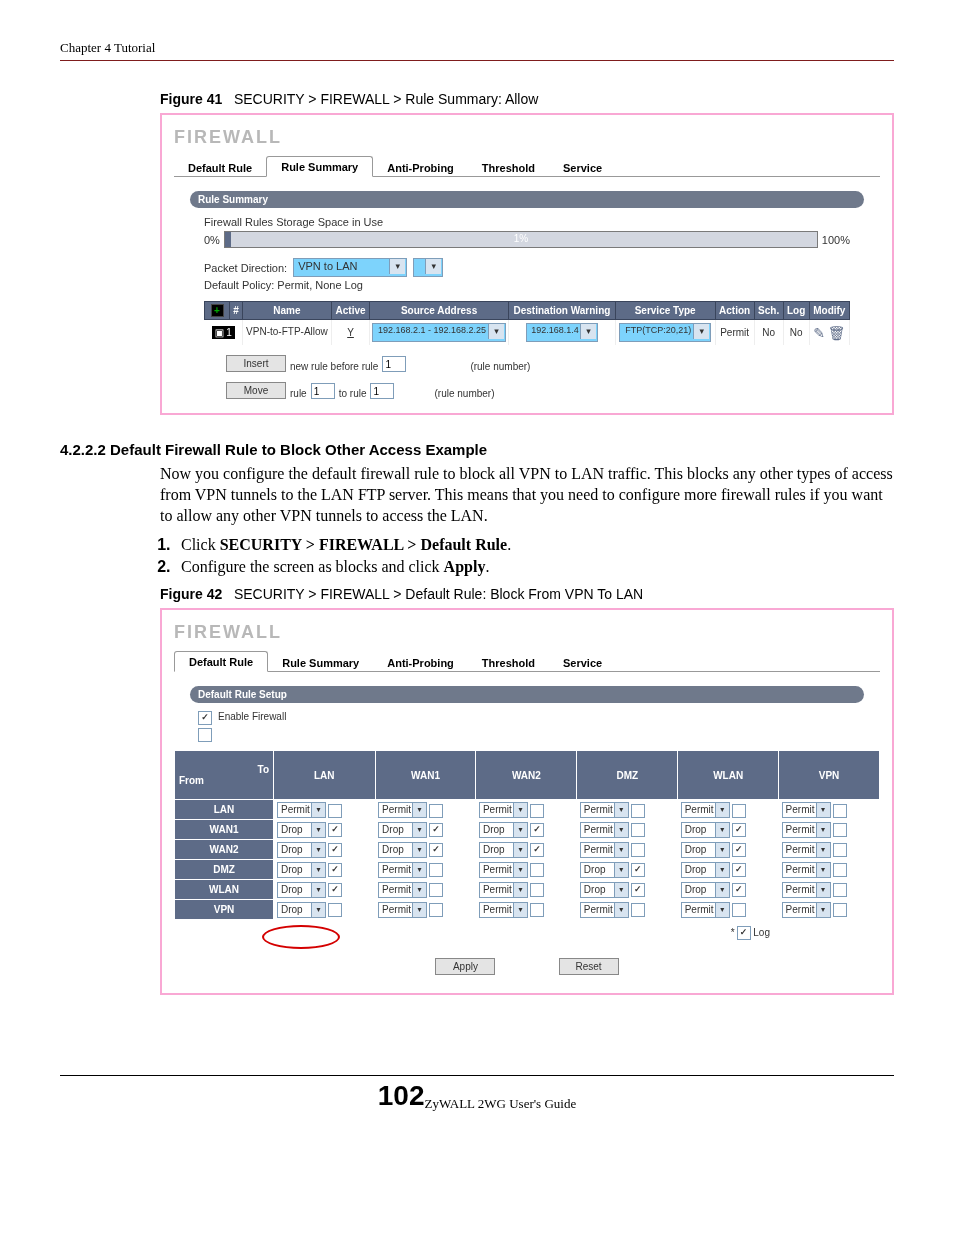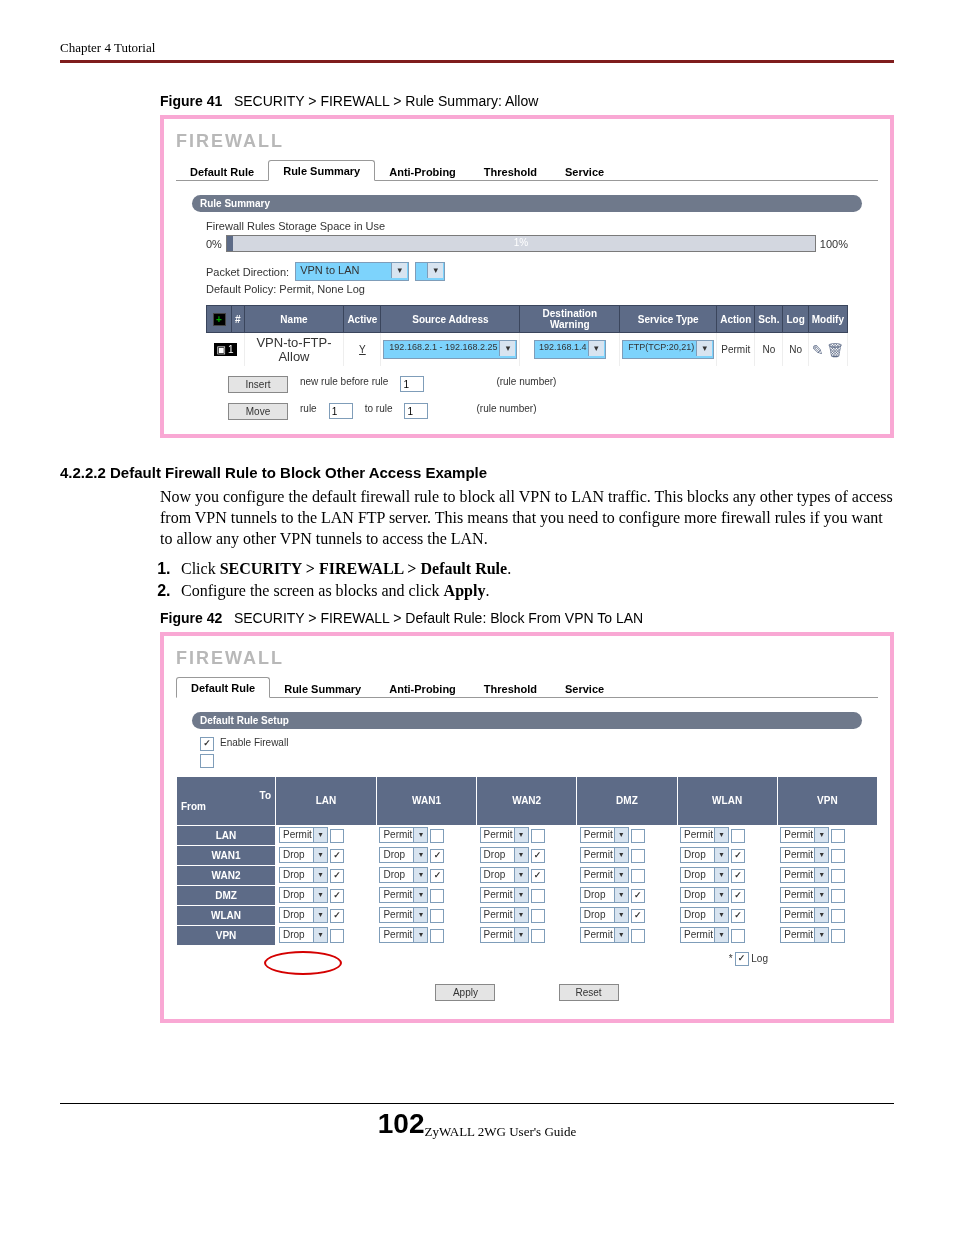--- a/index.html
+++ b/index.html
@@ -6,34 +6,34 @@
     font-family: "Times New Roman", serif;
     font-size: 15px;
     color: #000;
     margin: 0;
     padding: 40px 60px;
     background: #fff;
     width: 834px;
   }
   .chapter-header {
     font-size: 13px;
-    border-bottom: 3px solid #7f1d1d;
+    border-bottom: 1px solid #7f1d1d;
     padding-bottom: 4px;
     margin-bottom: 30px;
   }
   .figure-caption {
     font-family: Arial, sans-serif;
     font-size: 14px;
     margin-left: 100px;
     margin-bottom: 6px;
   }
   .figure-caption b { font-weight: bold; }
   .figure-box {
     margin-left: 100px;
-    border: 4px solid #f9a8d4;
+    border: 2px solid #f9a8d4;
     padding: 8px 12px 12px 12px;
     font-family: Verdana, Arial, sans-serif;
     font-size: 11px;
     color: #333;
     background: #fff;
   }
   .fw-title {
     font-family: Arial, sans-serif;
     font-weight: bold;
     font-size: 18px;
@@ -167,21 +167,21 @@
     font-family: Verdana, sans-serif;
   }
   .num-input {
     border:1px solid #7f9db9;
     width:18px;
     height:14px;
     font-size:10px;
     padding:0 2px;
     text-align:left;
   }
-  .bottom-ctrl-row { display:flex; align-items:flex-start; gap:12px; margin:10px 0 2px 22px; font-size:10px;}
+  .bottom-ctrl-row { display:flex; align-items:flex-end; gap:4px; margin:10px 0 2px 22px; font-size:10px;}
   .section-heading {
     font-family: Arial, sans-serif;
     font-weight: bold;
     font-size: 15px;
     margin: 26px 0 6px 0;
   }
   .body-text {
     margin-left: 100px;
     font-size: 16px;
     line-height: 1.3;
@@ -328,21 +328,21 @@
         <th style="width:130px">Source Address</th>
         <th>Destination Warning</th>
         <th>Service Type</th>
         <th>Action</th>
         <th>Sch.</th>
         <th>Log</th>
         <th>Modify</th>
       </tr>
       <tr>
         <td colspan="2"><span class="row-num-badge">▣ <span>1</span></span></td>
-        <td style="font-size:13px; line-height:1.05;">VPN-to-FTP-Allow</td>
+        <td style="font-size:10px; line-height:1.05;">VPN-to-FTP-Allow</td>
         <td style="text-decoration:underline">Y</td>
         <td><span class="winselect" style="min-width:110px;font-size:9px">192.168.2.1 - 192.168.2.25</span></td>
         <td><span class="winselect" style="min-width:48px;font-size:9px">192.168.1.4</span></td>
         <td><span class="winselect" style="min-width:68px;font-size:9px">FTP(TCP:20,21)</span></td>
         <td>Permit</td>
         <td>No</td>
         <td>No</td>
         <td>
           <span class="icon-btn">✎</span>
           <span class="icon-btn">🗑</span>

